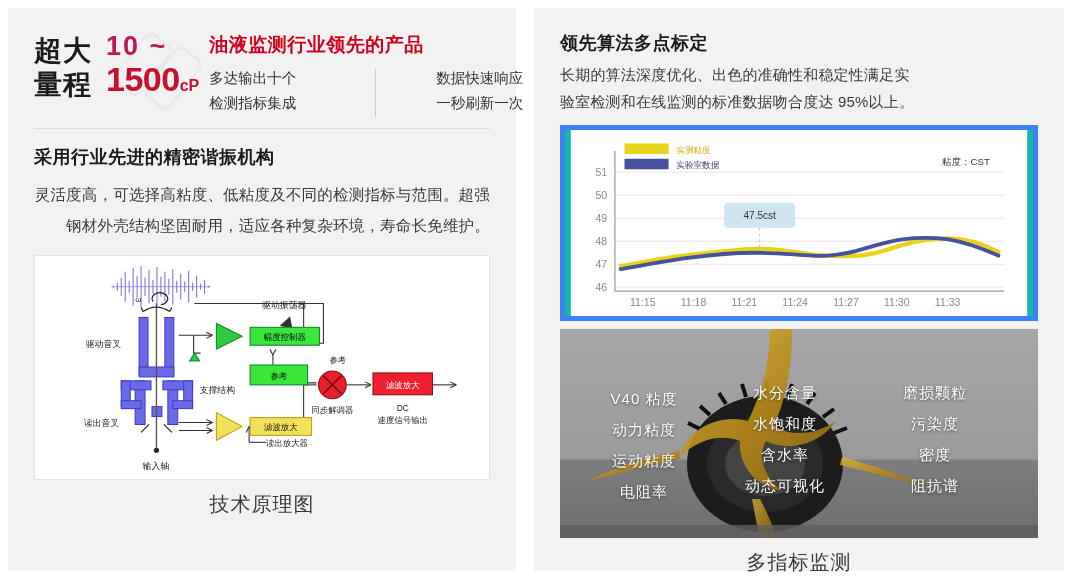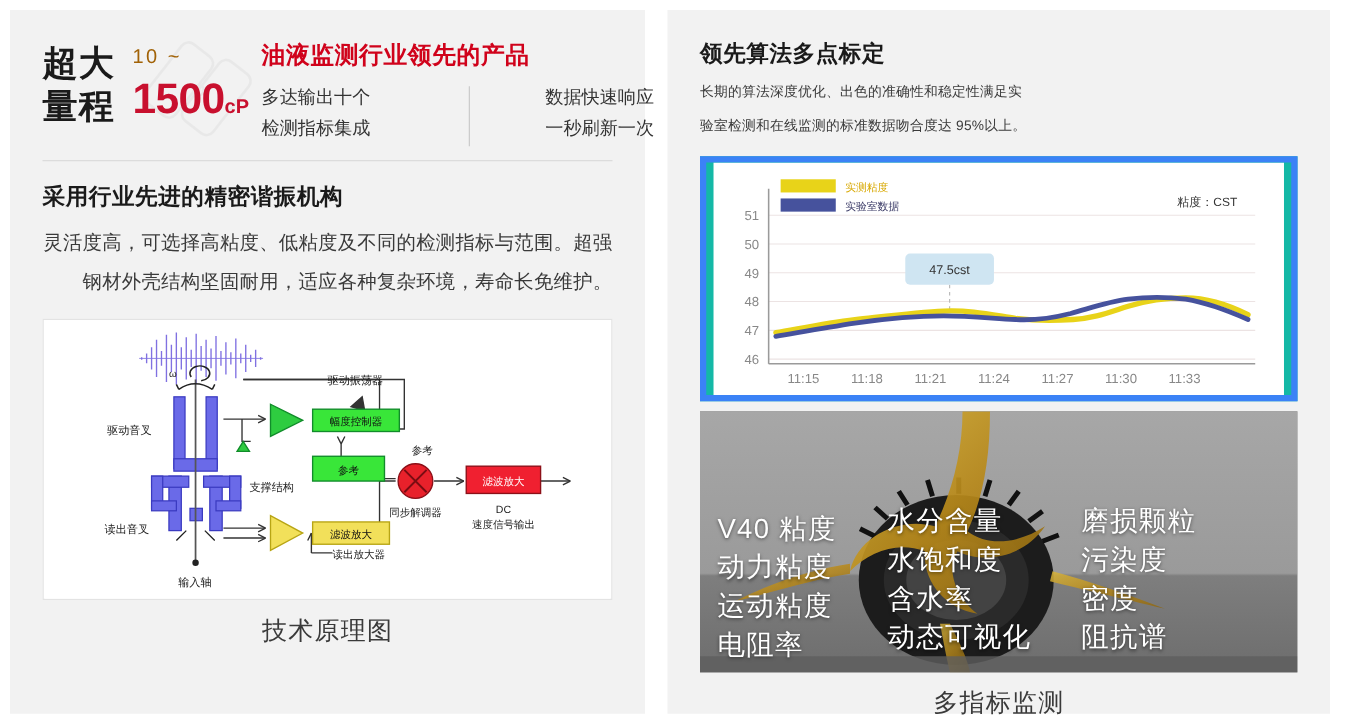--- a/index.html
+++ b/index.html
@@ -16,21 +16,21 @@
   .panel-right { width:530px; padding:22px 26px 0 26px; }
 
   
   .hero { position:relative; display:flex; align-items:flex-start; height:92px; }
   .hero-cn {
     font-weight:bold; font-size:28px; line-height:34px; color:#1a1a1a;
     letter-spacing:1px; padding-top:4px; white-space:nowrap;
   }
   .hero-range { position:relative; margin-left:14px; width:118px; padding-top:2px; }
   .wm { position:absolute; left:6px; top:-4px; width:96px; height:92px; opacity:.5; pointer-events:none; }
-  .range-top { position:relative; color:#a16207; font-size:16px; font-weight:normal; letter-spacing:2px; line-height:28px;}
+  .range-top { position:relative; color:#be185d; font-size:27px; font-weight:bold; letter-spacing:2px; line-height:28px;}
   .range-big { position:relative; color:#c8102e; font-size:34px; font-weight:bold; line-height:38px; letter-spacing:-0.5px;}
   .range-big .unit { font-size:16px; font-weight:bold; letter-spacing:0; }
 
   .hero-txt { margin-left:10px; padding-top:2px; }
   .hero-title { color:#d0021b; font-size:19px; font-weight:bold; letter-spacing:.5px; line-height:26px; white-space:nowrap;}
   .hero-cols { display:flex; margin-top:8px;gap:38px; }
   .hero-col { font-size:14.5px; color:#333; line-height:25px; white-space:nowrap; }
   .hero-col.c1 { width:128px; }
   .hero-sep { width:1px; background:#cccccc; margin:3px 22px 3px 0; height:48px; }
   .hero-col.c2 { text-align:right; }
@@ -41,27 +41,27 @@
   .sec-title { font-size:18px; font-weight:bold; color:#1a1a1a; letter-spacing:.5px; line-height:28px;}
   .sec-body { font-size:15.5px; color:#3a3a3a; line-height:31px; margin-top:8px; letter-spacing:.2px;text-align:right;}
 
   
   .figbox { position:relative; background:#ffffff; border:1px solid #e3e3e3; margin-top:14px; }
   .figbox-left { height:225px; }
   .caption { text-align:center; font-size:20px; color:#3a3a3a; margin-top:11px; letter-spacing:1px;}
 
   
   .r-title { font-size:18px; font-weight:bold; color:#1a1a1a; letter-spacing:.5px; line-height:27px; }
-  .r-body { font-size:11px; color:#3a3a3a; line-height:27px; margin-top:4px; letter-spacing:.2px;}
+  .r-body { font-size:15px; color:#3a3a3a; line-height:27px; margin-top:4px; letter-spacing:.2px;}
 
   .chartbox { background:#14b8a6; border:5px solid #3b82f6; height:196px; margin-top:10px; position:relative; }
   .photobox { height:209px; margin-top:8px; position:relative; overflow:hidden; background:#8b8b8b; }
 
-  .ov { position:absolute; color:#ffffff; font-size:22px; line-height:31px; text-align:left;
-        text-shadow:0 1px 3px rgba(0,0,0,.55); letter-spacing:1px; white-space:nowrap;margin-top:24px; }
+  .ov { position:absolute; color:#ffffff; font-size:15px; line-height:31px; text-align:center;
+        text-shadow:0 1px 3px rgba(0,0,0,.55); letter-spacing:1px; white-space:nowrap; }
   .ov-a { left:14px;  top:54px; width:140px; }
   .ov-b { left:150px; top:48px; width:150px; }
   .ov-c { left:305px; top:48px; width:140px; }
 </style>
 </head>
 <body>
 
 <div class="page">
 
   <section class="panel panel-left">

